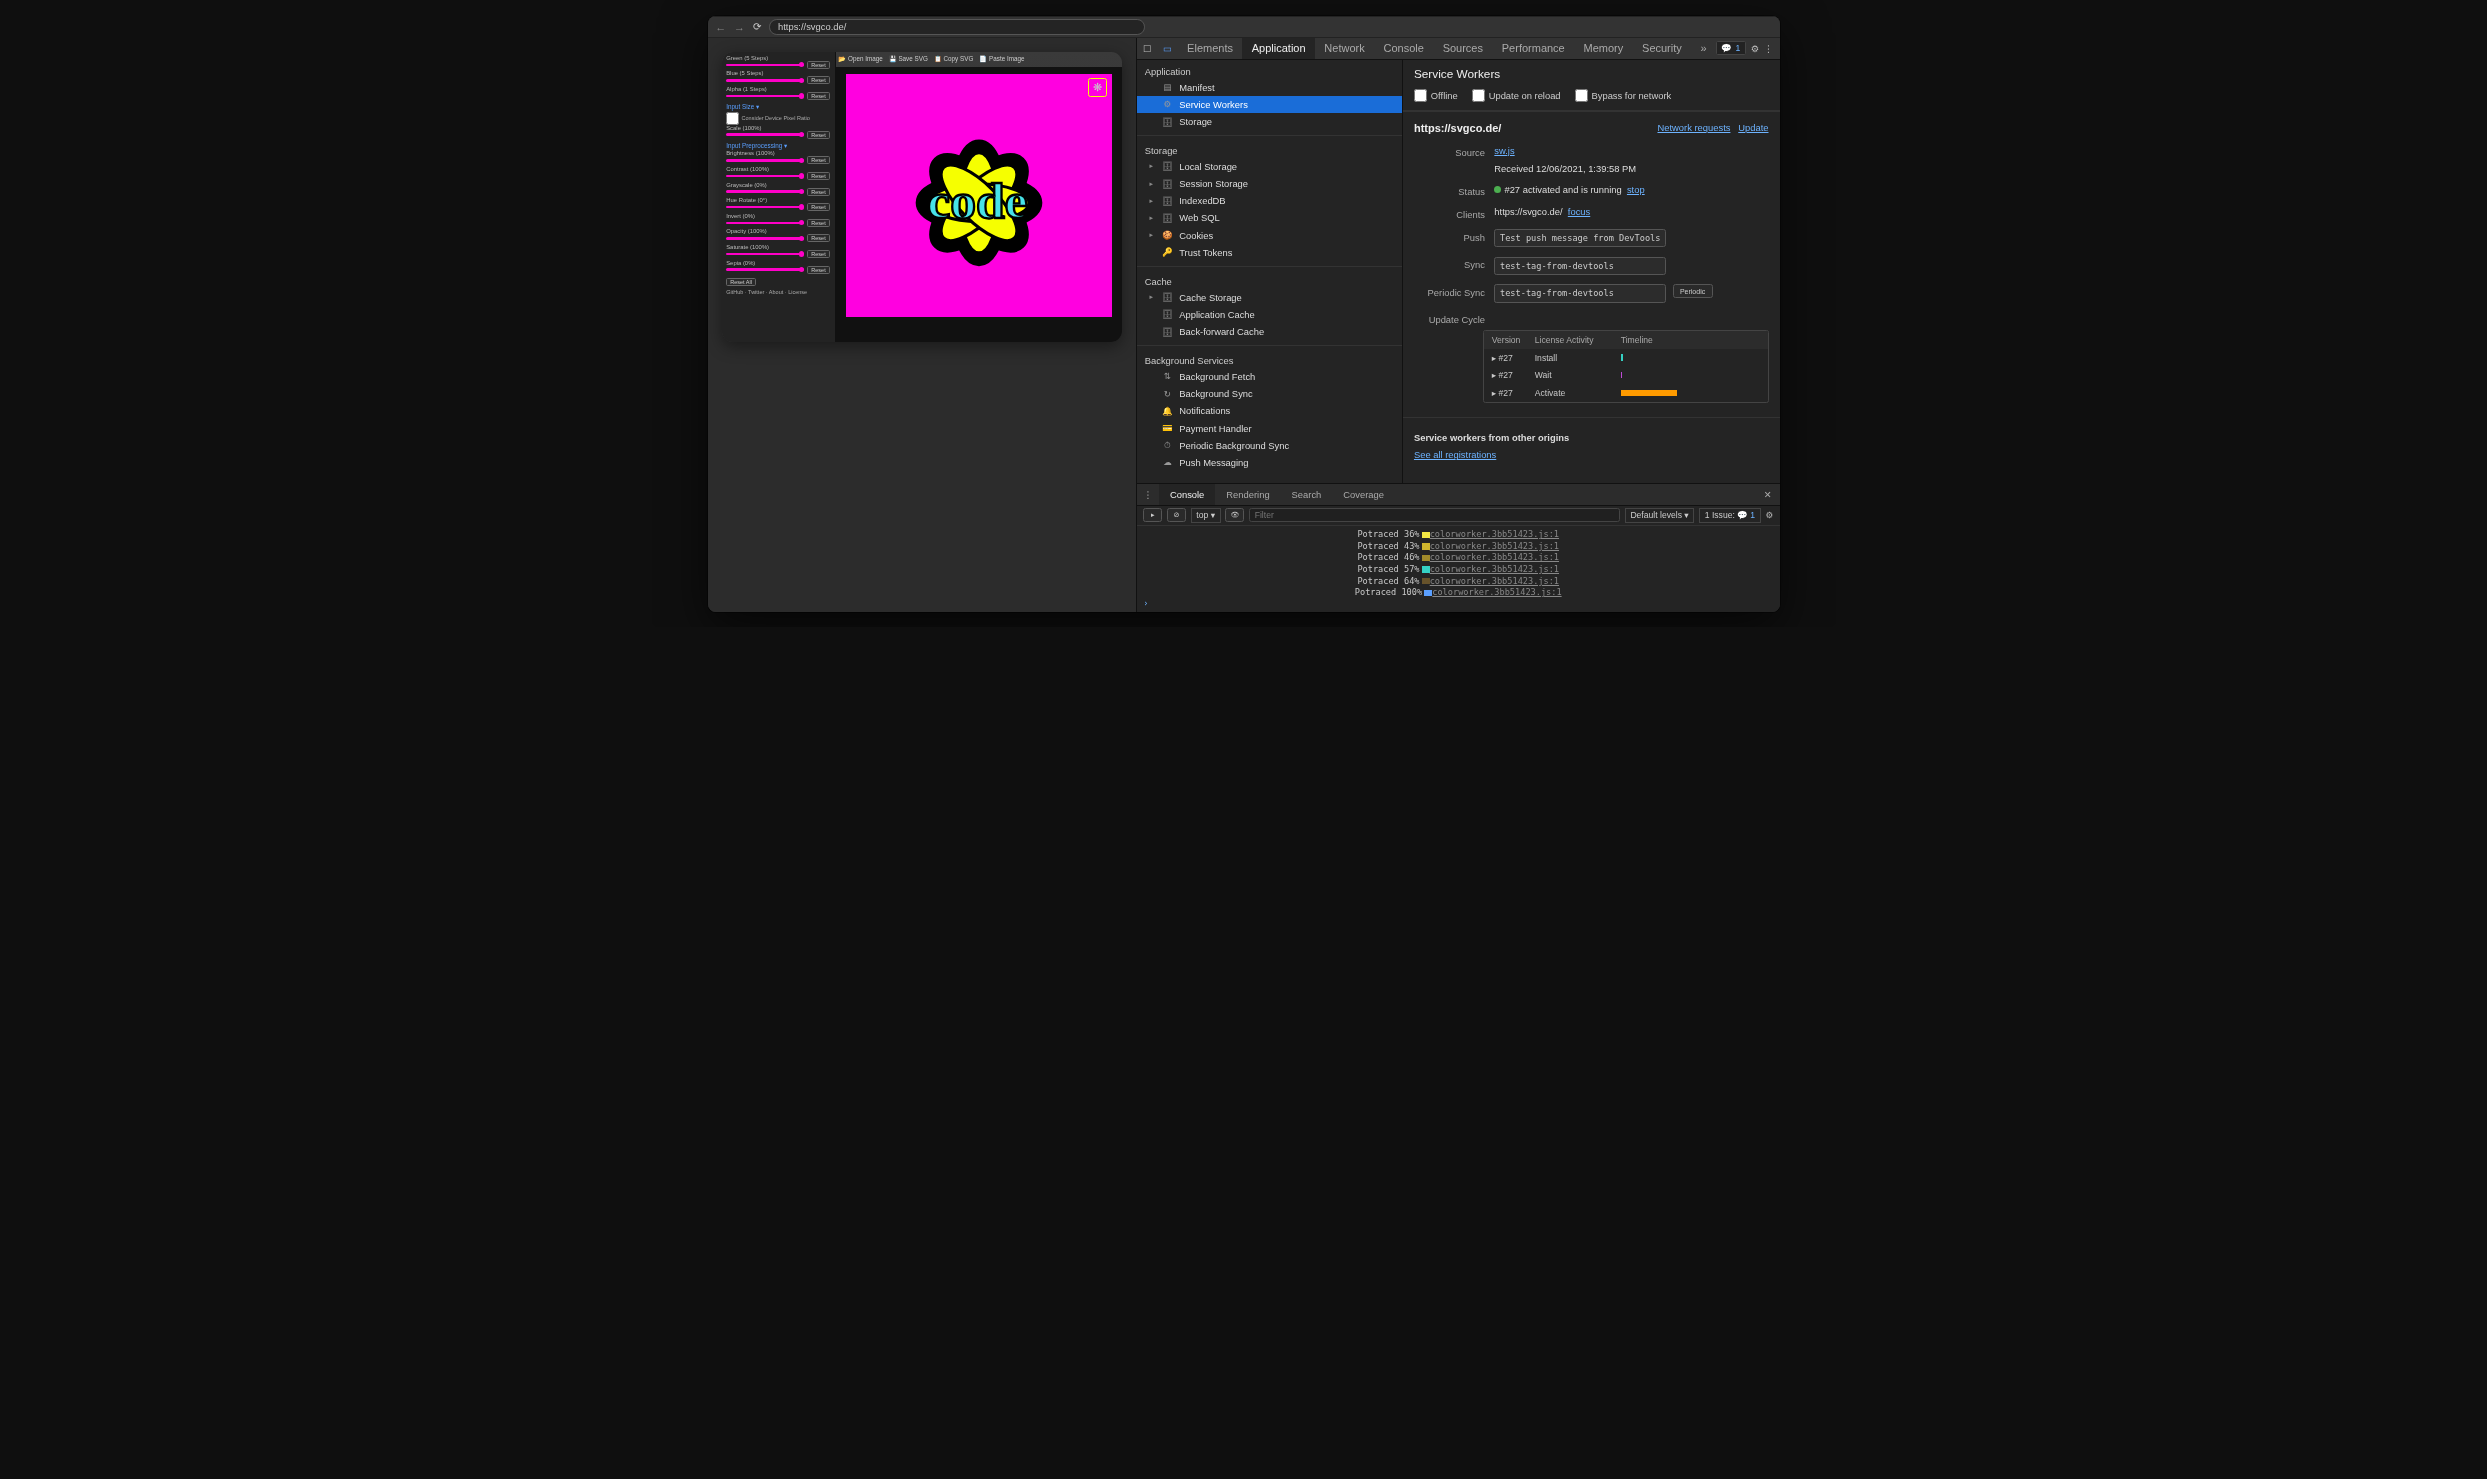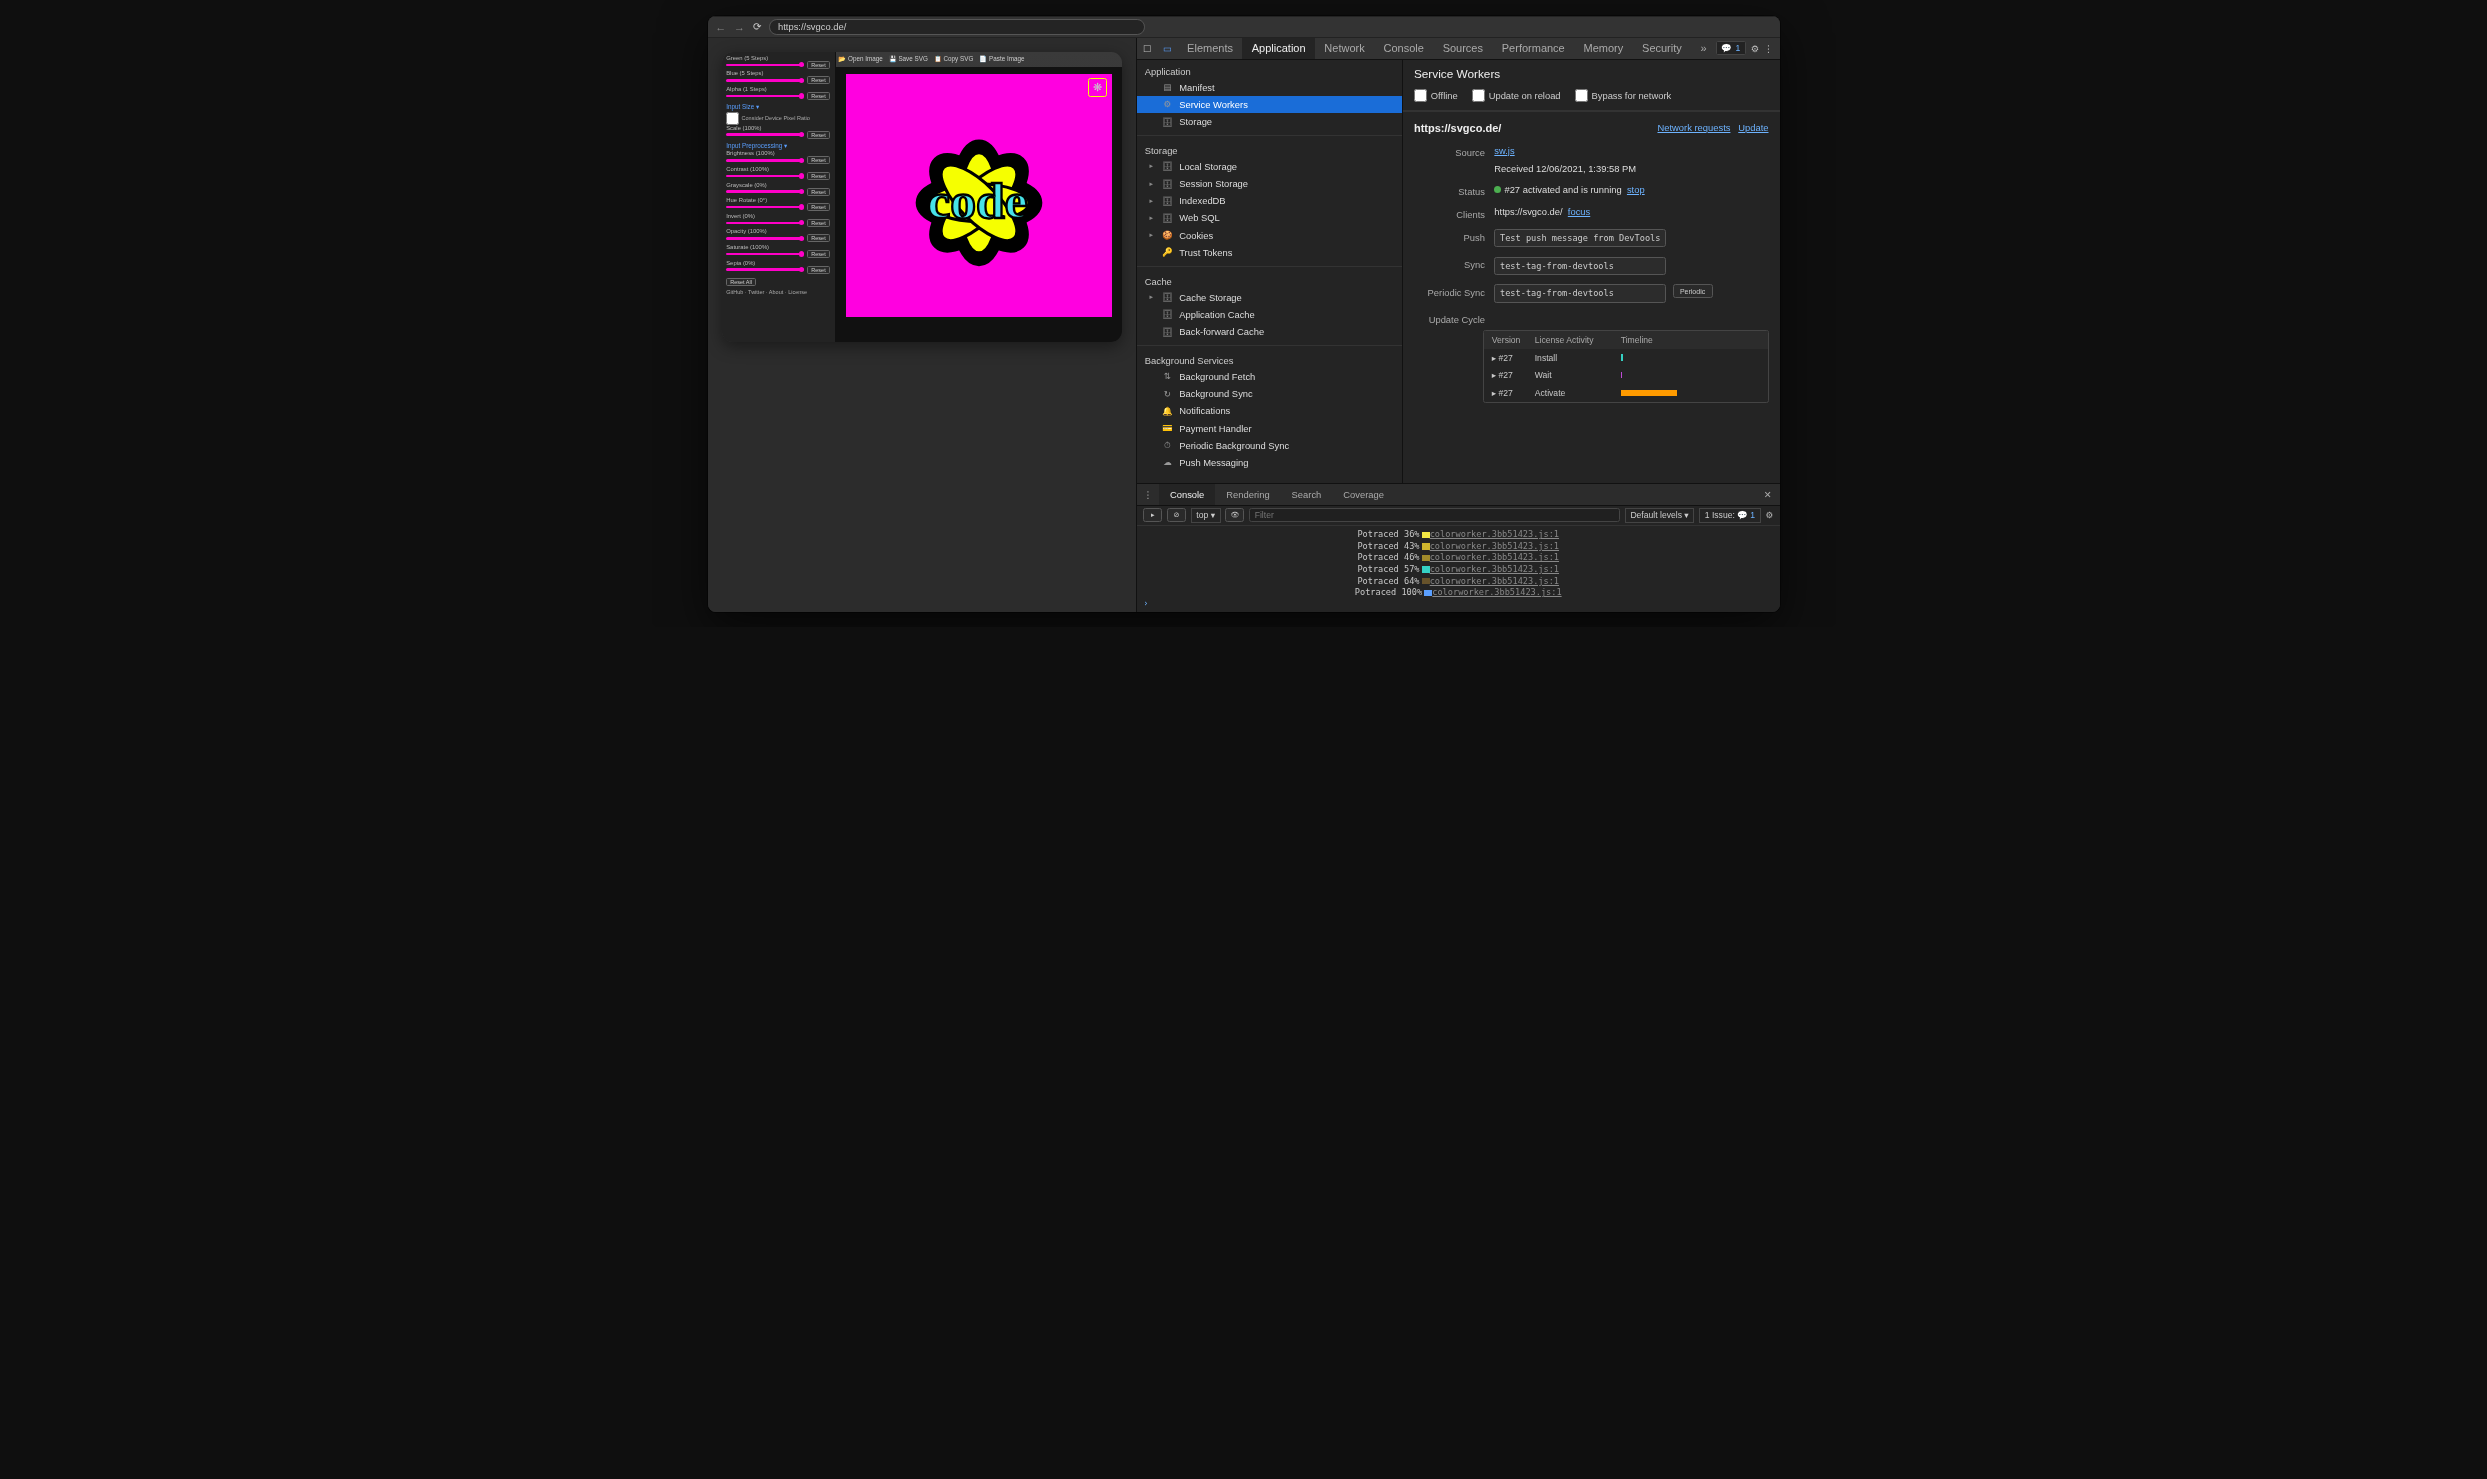--- a/index.html
+++ b/index.html
@@ -390,20 +390,24 @@
                   <div class="cell c2">Wait</div>
                   <div class="cell c3"><span class="bar" style="background:#c04bd6;width:1.6px;"></span></div>
                 </div>
                 <div class="row">
                   <div class="cell c1">▸ #27</div>
                   <div class="cell c2">Activate</div>
                   <div class="cell c3"><span class="bar" style="background:#ff9b00;width:56px;"></span></div>
                 </div>
               </div>
           </div>
+          <div class="other-origins">
+            <div style="font-weight:600;color:#ddd;margin-bottom:6.3px;">Service workers from other origins</div>
+            <span class="linkbtn">See all registrations</span>
+          </div>
         </div>
       </div>
 
       <div class="drawer">
         <div class="drawer-tabs">
           <div class="dtab" style="width:19px;justify-content:center;">⋮</div>
           <div id="drawer-tabs-host" style="display:flex;">
               <div class="dtab active">Console</div>
               <div class="dtab ">Rendering</div>
               <div class="dtab ">Search</div>

